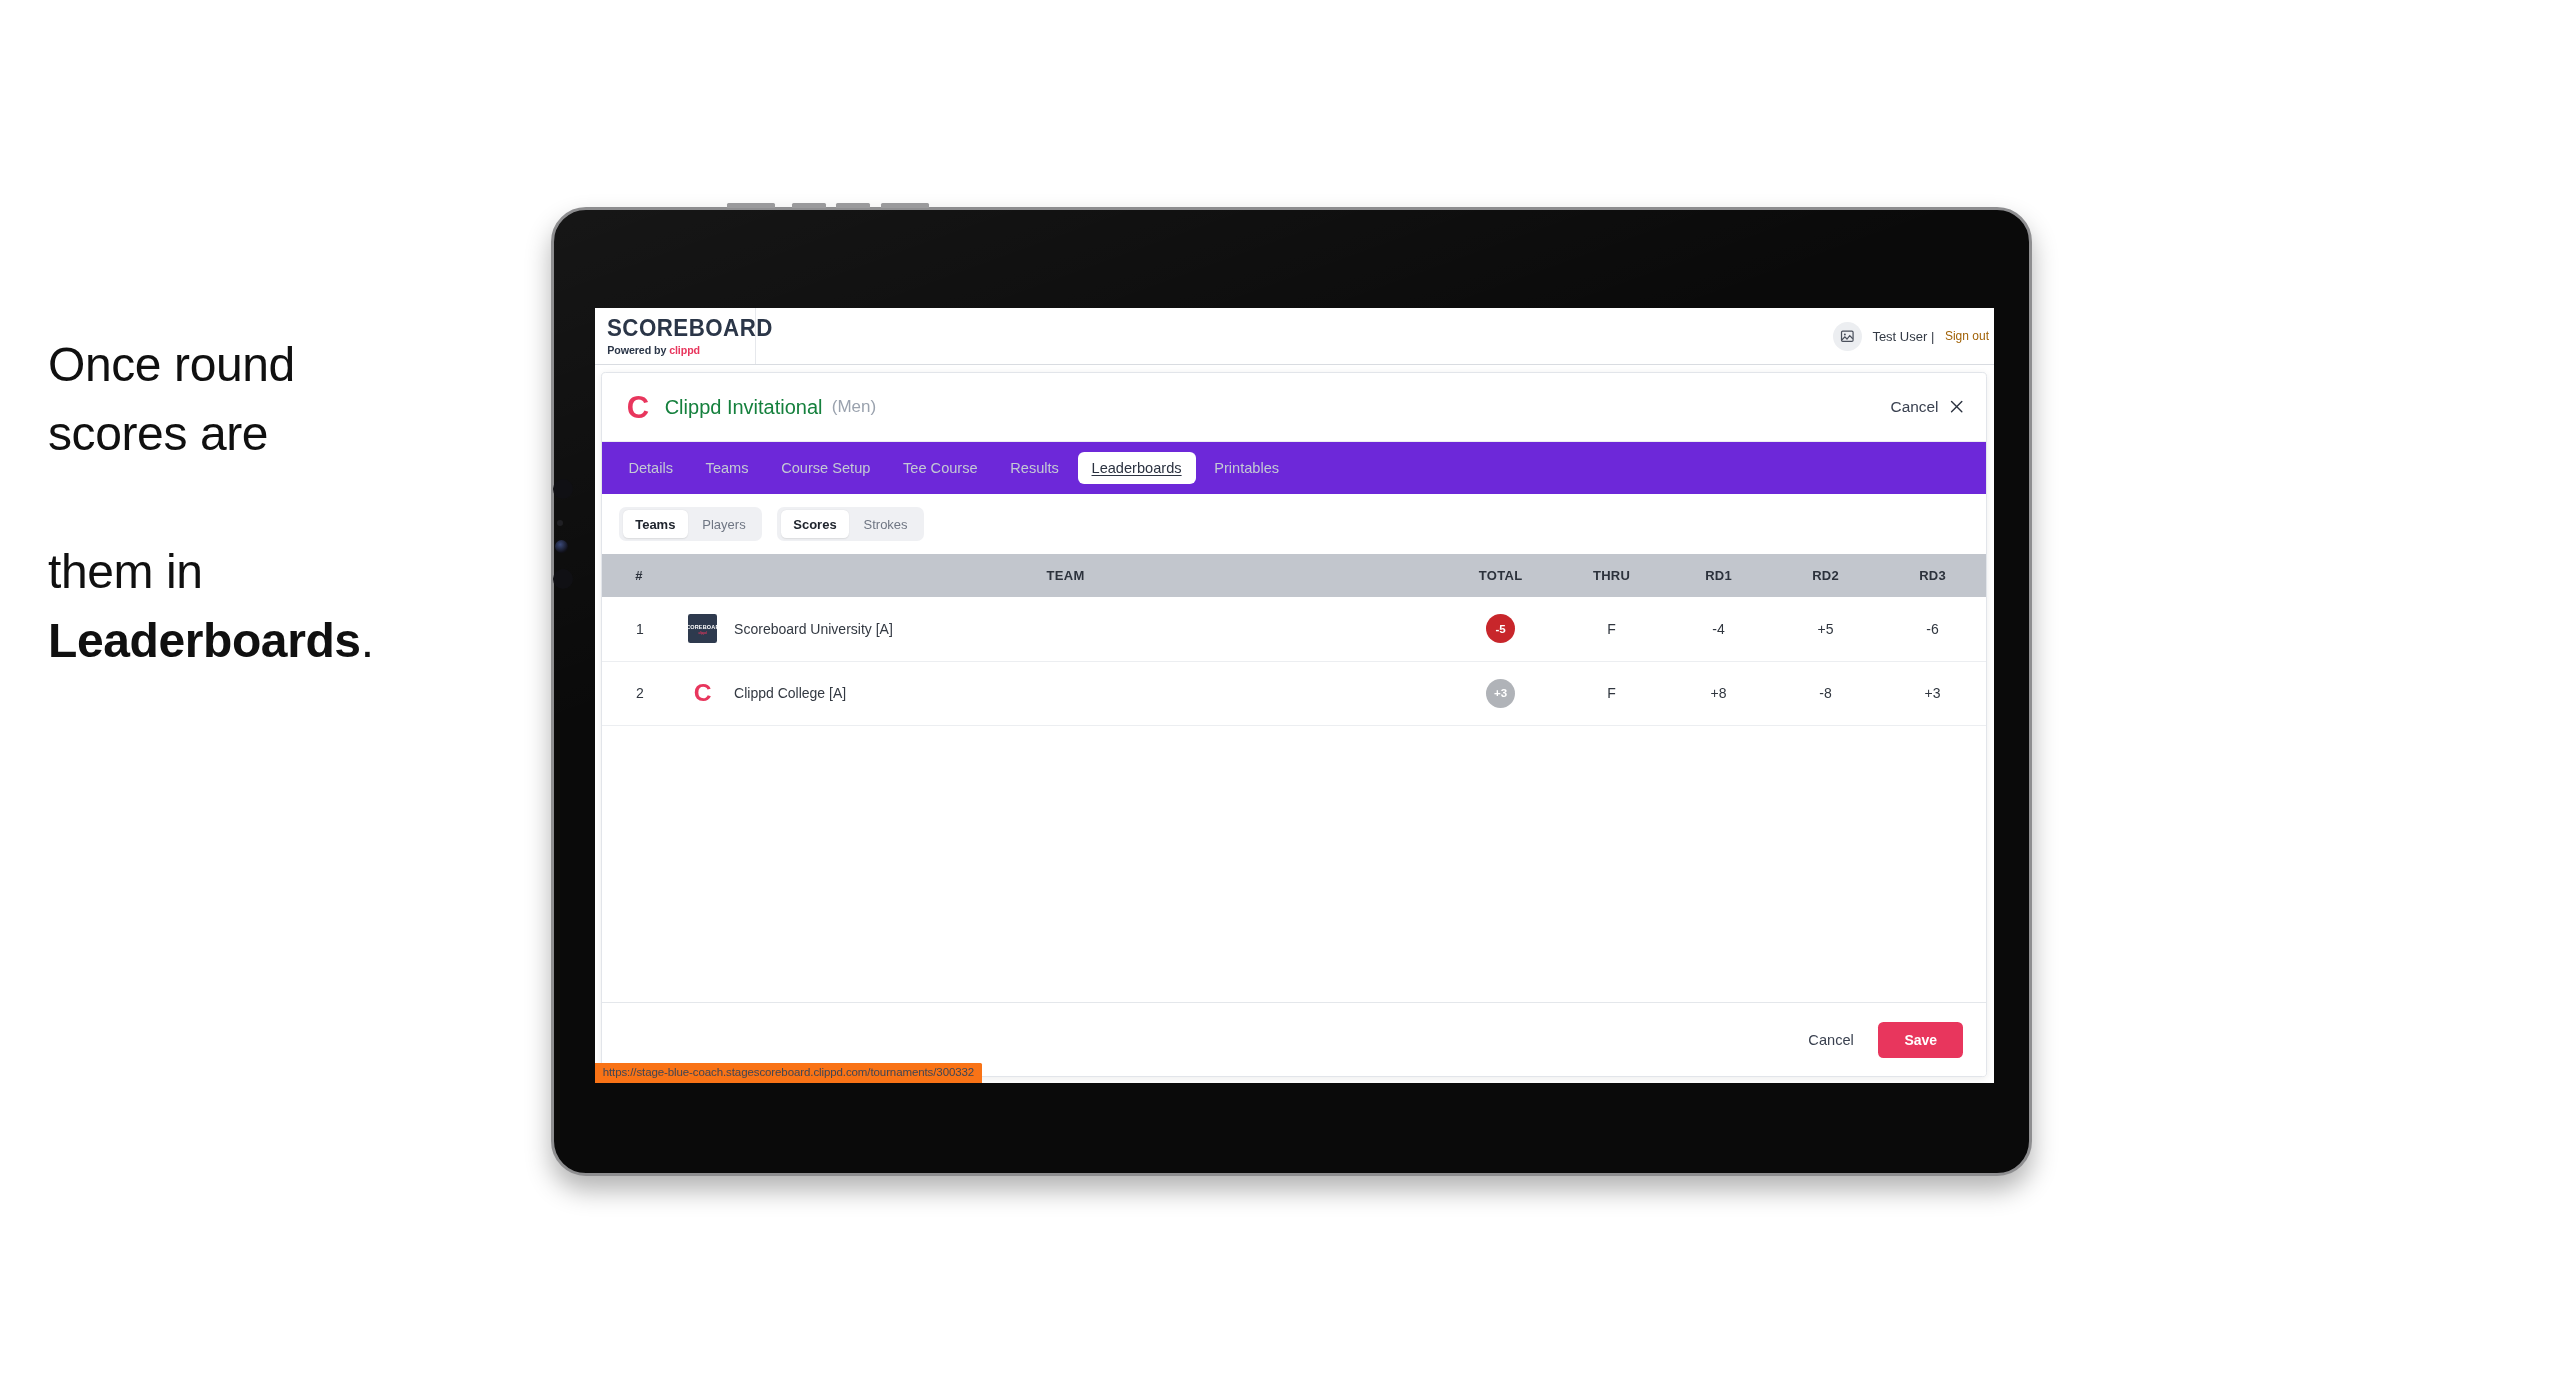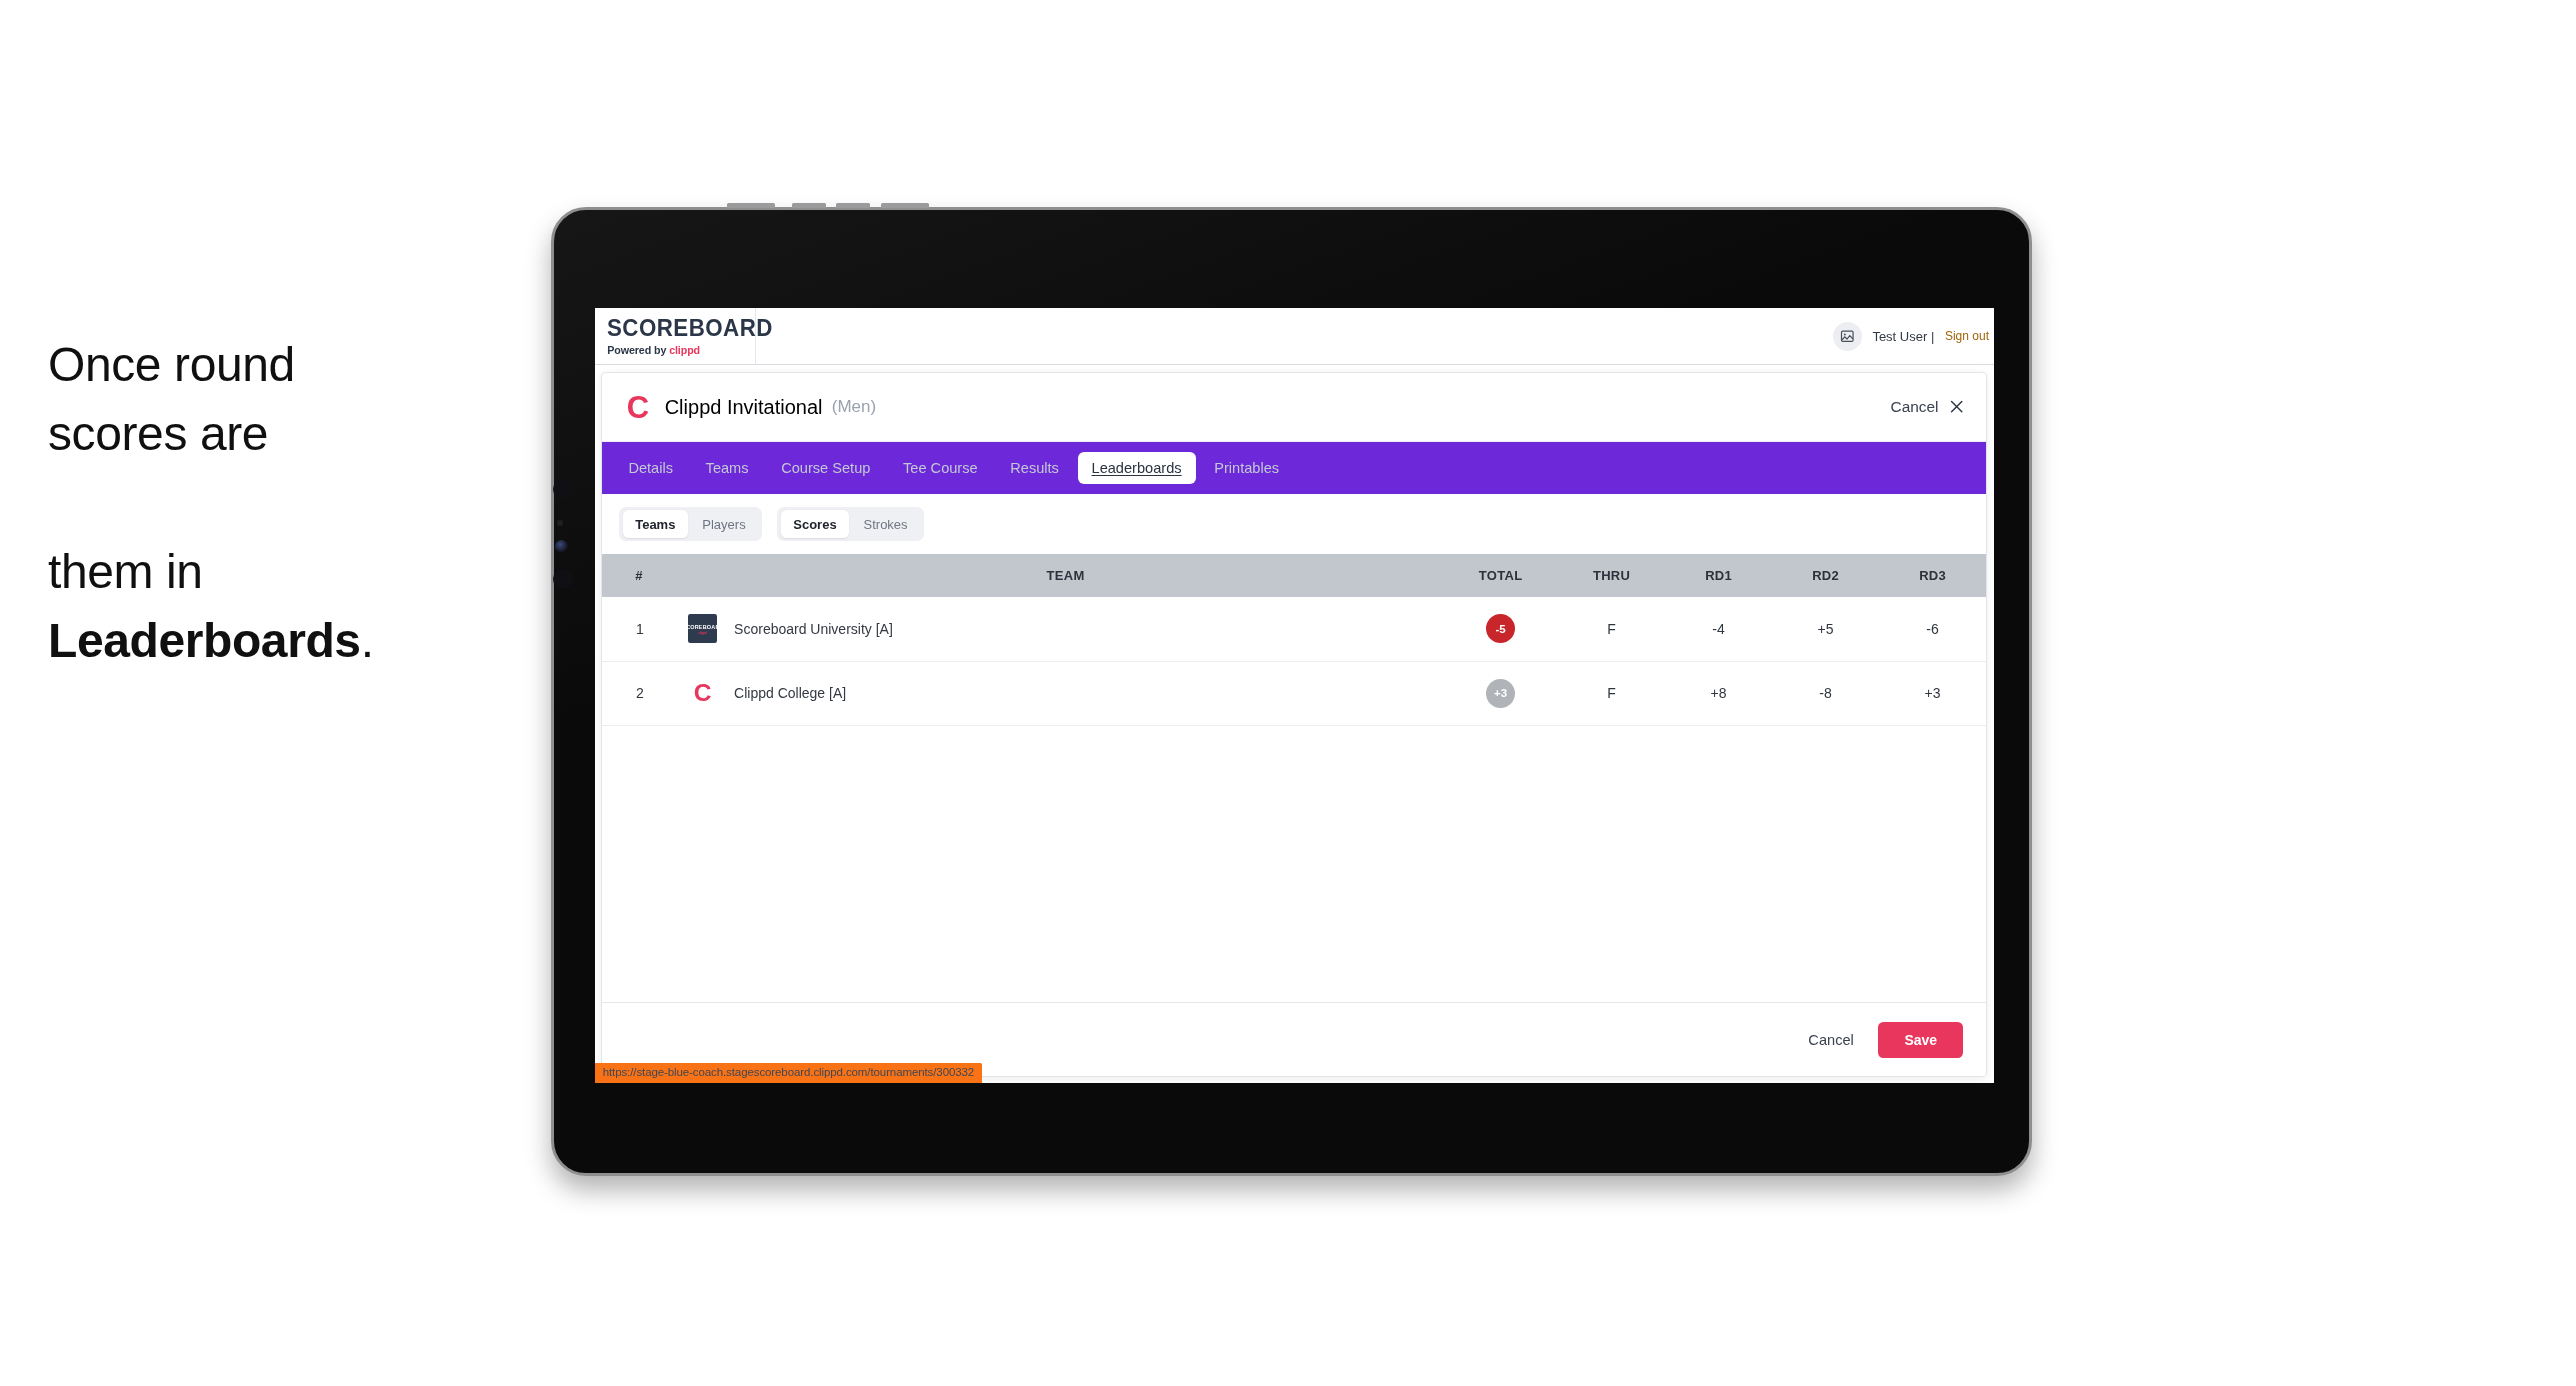--- a/index.html
+++ b/index.html
@@ -193,21 +193,21 @@
     font-family: "Liberation Sans Narrow", "Liberation Sans", sans-serif;
     font-size: 31px;
     font-weight: 700;
     color: #e8365d;
     line-height: 1;
     width: 35px;
     text-align: center;
   }
   .modal-title {
     font-size: 20px;
-    color: #000000;
+    color: #15803d;
     margin-left: 9.2px;
   }
   .modal-title-sub {
     font-size: 17px;
     color: #9aa2ae;
     margin-left: 9.2px;
   }
   .modal-cancel {
     margin-left: auto;
     display: flex;

